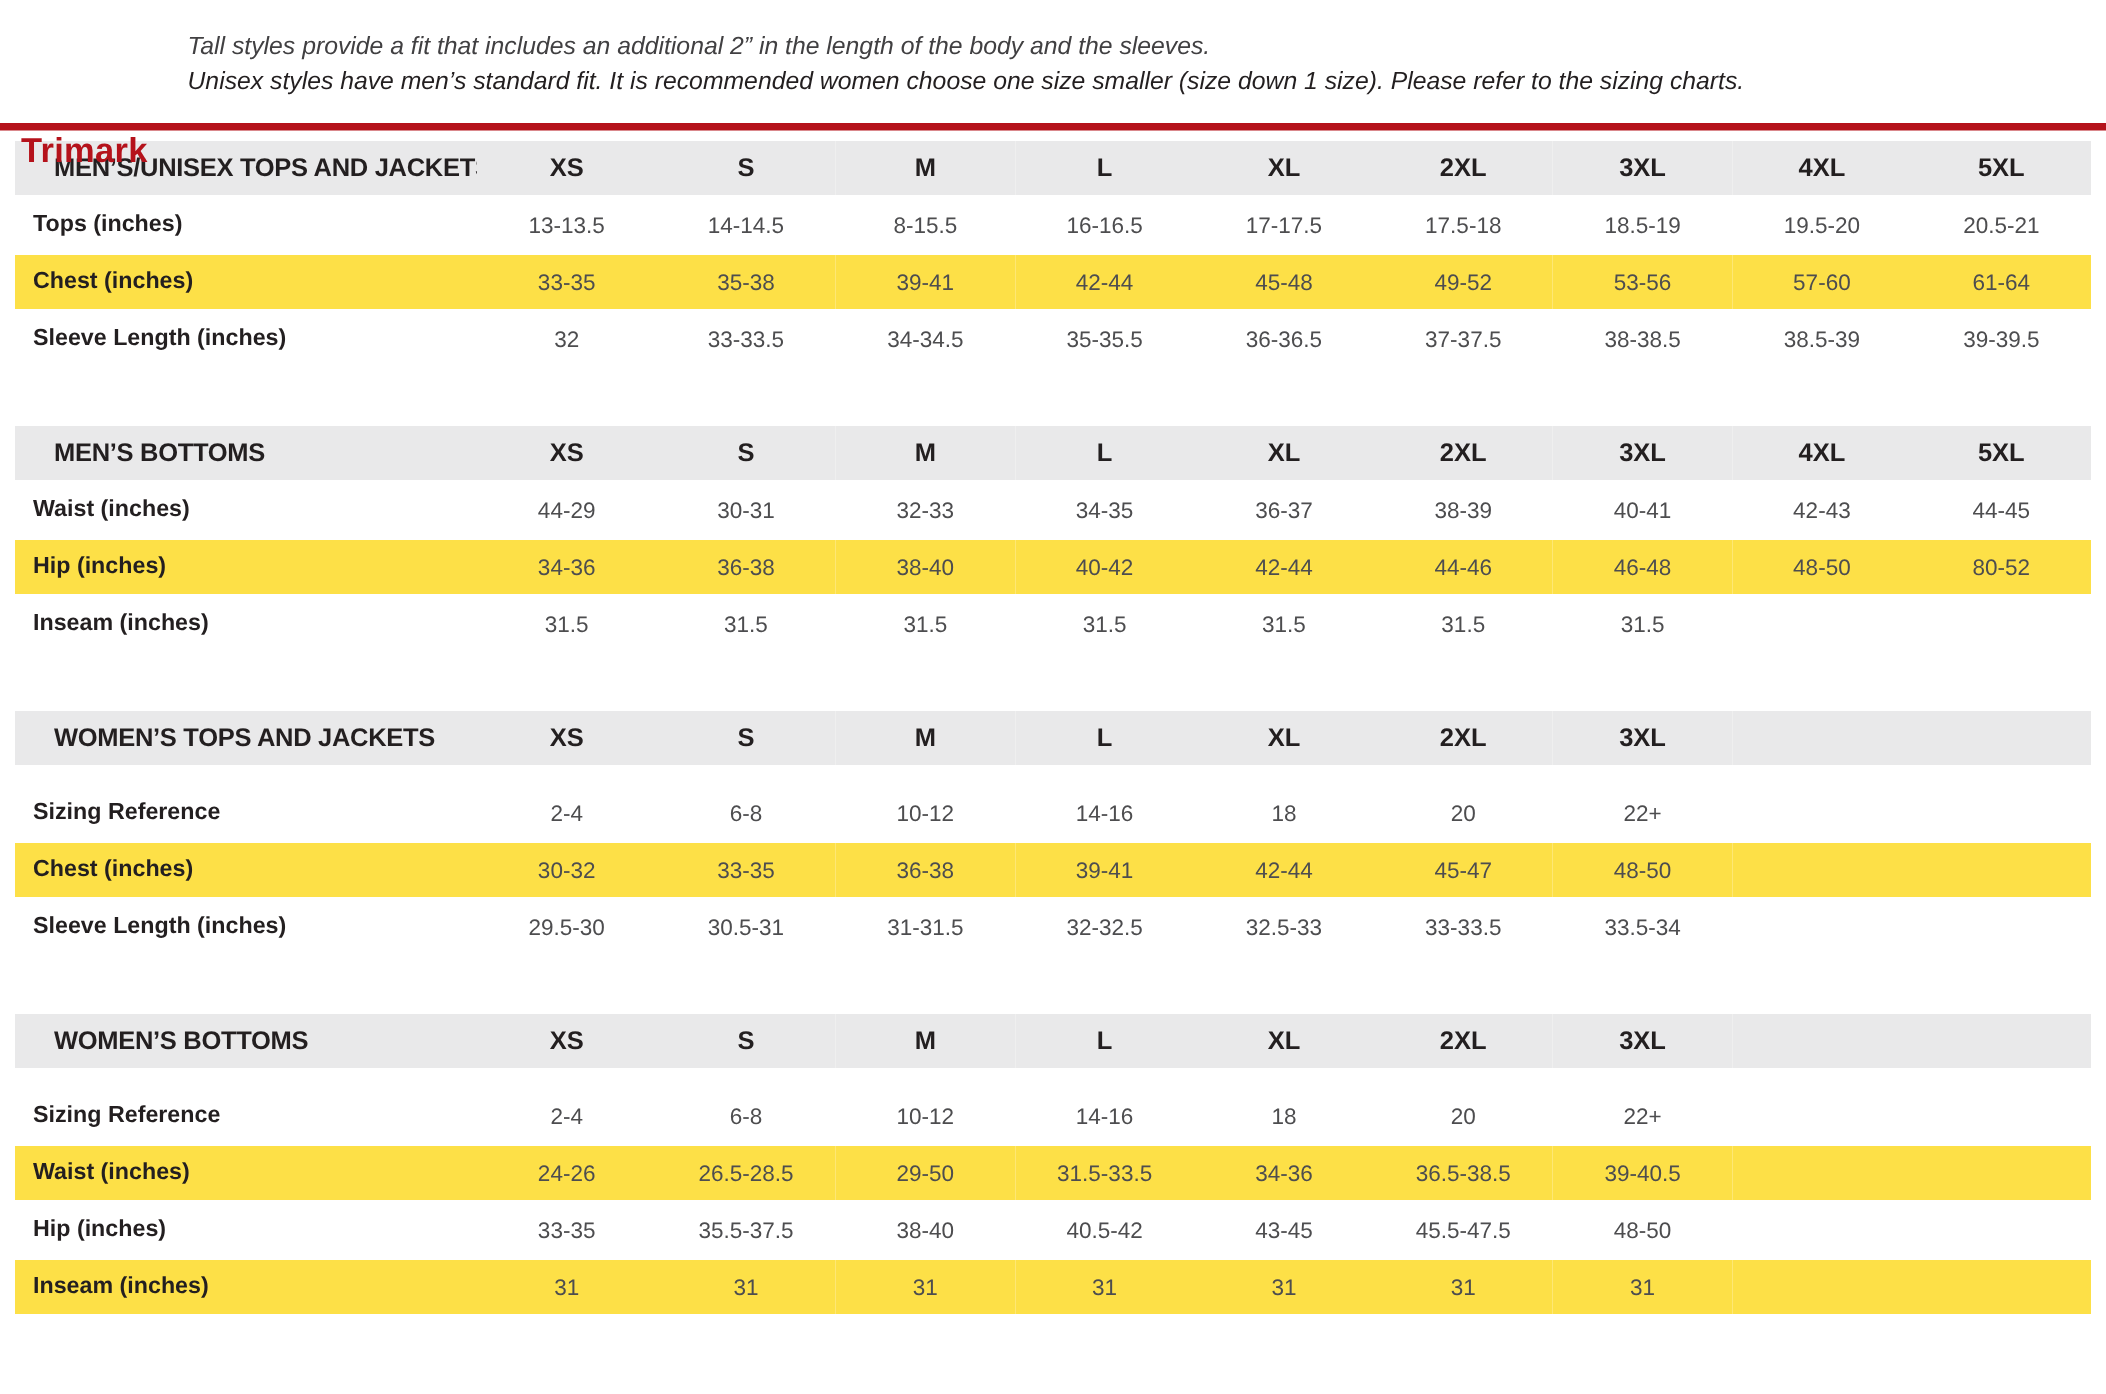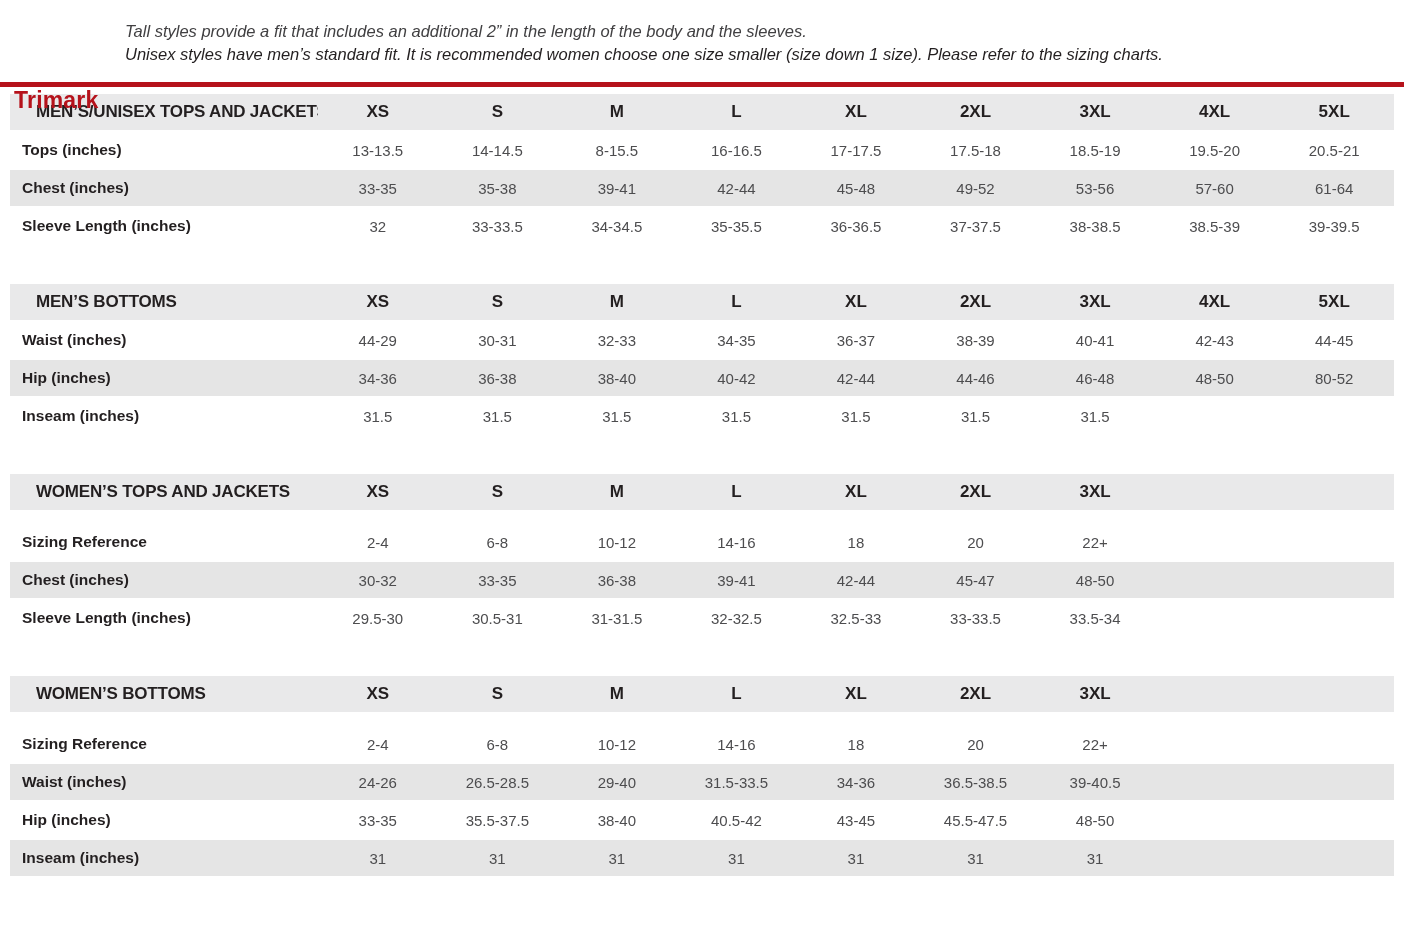--- a/index.html
+++ b/index.html
@@ -41,21 +41,21 @@
   }
   thead th { background: #e9e9ea; font-size: 17px; font-weight: bold; color: #231f20; }
   thead th.lbl {
     text-align: left; padding-left: 26px; letter-spacing: -0.2px;
   }
   td { font-size: 15px; color: #4d4d4f; }
   td.lbl {
     text-align: left; padding-left: 12px;
     font-weight: bold; font-size: 15.5px; color: #231f20;
   }
-  tr.shade td { background: #e5e5e5; }
+  tr.shade td { background: #fde047; }
   tr.spacer, tr.spacer td { height: 10px; background: transparent; }
 </style>
 </head>
 <body>
 
 <div class="page">
 
   <header class="page-header">
     <div class="brand" style="color: rgb(181, 18, 27);">Trimark</div>
     <div class="intro">
@@ -308,21 +308,21 @@
             <td>18</td>
             <td>20</td>
             <td>22+</td>
             <td></td>
             <td></td>
           </tr>
           <tr class="shade">
             <td class="lbl">Waist (inches)</td>
             <td>24-26</td>
             <td>26.5-28.5</td>
-            <td>29-40</td>
+            <td>29-50</td>
             <td>31.5-33.5</td>
             <td>34-36</td>
             <td>36.5-38.5</td>
             <td>39-40.5</td>
             <td></td>
             <td></td>
           </tr>
           <tr class="">
             <td class="lbl">Hip (inches)</td>
             <td>33-35</td>

